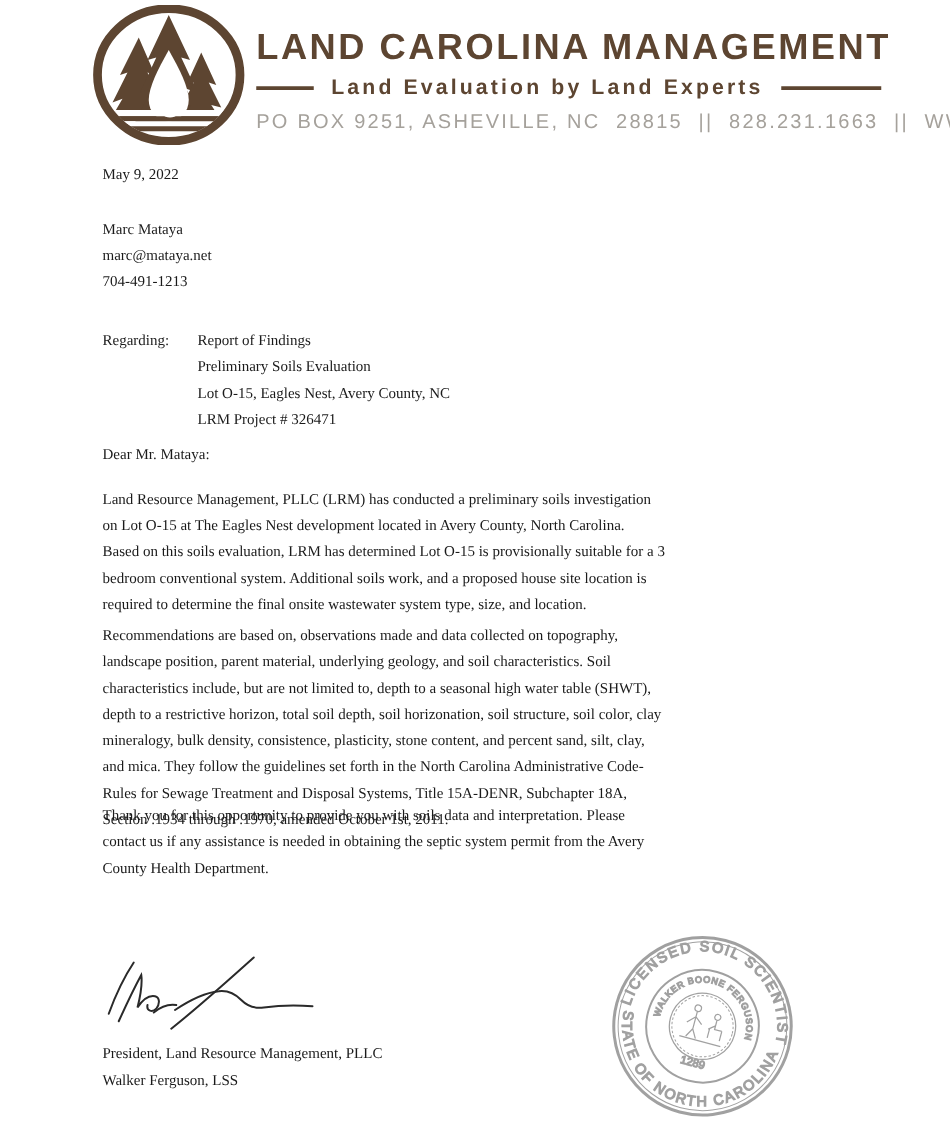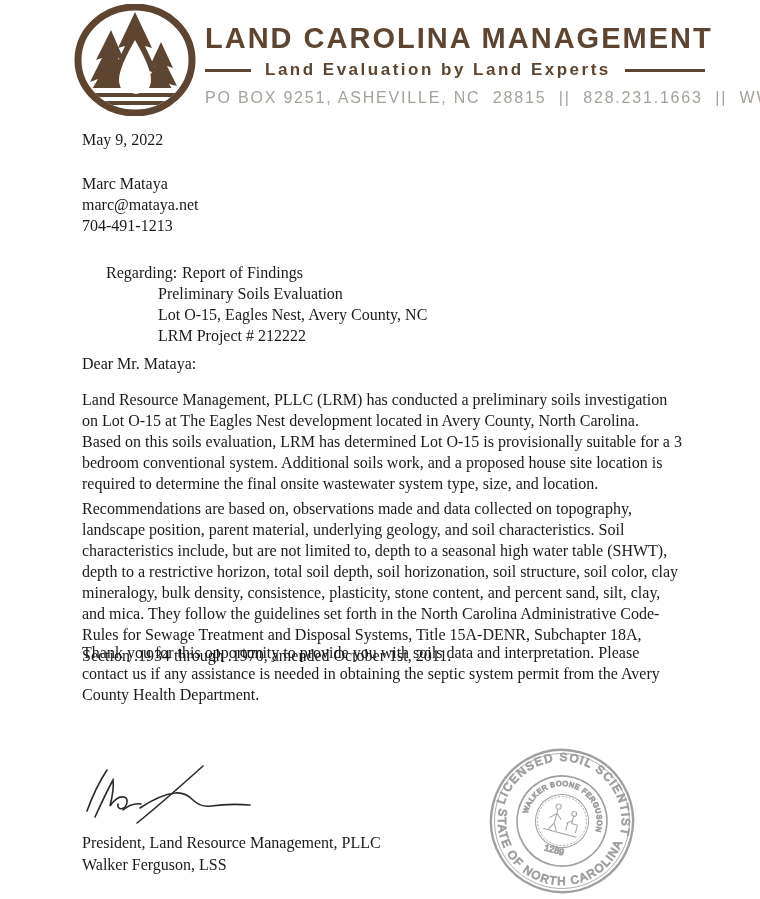--- a/index.html
+++ b/index.html
@@ -15,26 +15,26 @@
   .tagline-row{display:flex;align-items:center;margin-top:7px;width:500px;}
   .dash{height:3px;background:#5d4531;}
   .dash-left{width:46px;margin-right:14px;}
   .dash-right{flex:1;margin-left:14px;}
   .tagline{font-family:"Liberation Sans", sans-serif;font-weight:bold;font-size:17px;
            letter-spacing:2.5px;color:#5d4531;white-space:nowrap;}
   .address{margin-top:9px;font-family:"Liberation Sans", sans-serif;font-size:16px;
            letter-spacing:1.8px;color:#a5a19b;white-space:pre;}
 
   
-  .blk{position:absolute;left:82px;width:636px;font-size:16px;line-height:21px;}
+  .blk{position:absolute;left:82px;width:636px;font-size:12px;line-height:21px;}
   .pre{white-space:pre-line;}
   .date{top:129px;}
   .recipient{top:173px;}
   .regarding{top:262px;}
-  .reg-line{display:flex;margin-left:24px;}
+  .reg-line{display:flex;}
   .reg-label{width:76px;flex:0 0 76px;}
   .reg-indent{padding-left:76px;}
   .salutation{top:353px;}
   .p1{top:389px;}
   .p2{top:498px;}
   .p3{top:642px;}
   .closing{top:742px;}
   .signer{top:832px;line-height:21.5px;}
   .signature{position:absolute;left:80px;top:760px;width:185px;height:70px;}
   .seal{position:absolute;left:488px;top:747px;width:148px;height:148px;opacity:.92;}
@@ -84,21 +84,21 @@
     <div>704-491-1213</div>
   </div>
 
   <div class="blk regarding">
     <div class="reg-line">
       <span class="reg-label">Regarding:</span>
       <span>Report of Findings</span>
     </div>
     <div class="reg-indent">Preliminary Soils Evaluation</div>
     <div class="reg-indent">Lot O-15, Eagles Nest, Avery County, NC</div>
-    <div class="reg-indent">LRM Project # 212222</div>
+    <div class="reg-indent">LRM Project # 326471</div>
   </div>
 
   <div class="blk salutation">Dear Mr. Mataya:</div>
 
   <div class="blk pre p1">Land Resource Management, PLLC (LRM) has conducted a preliminary soils investigation
 on Lot O-15 at The Eagles Nest development located in Avery County, North Carolina.
 Based on this soils evaluation, LRM has determined Lot O-15 is provisionally suitable for a 3
 bedroom conventional system. Additional soils work, and a proposed house site location is
 required to determine the final onsite wastewater system type, size, and location.</div>
 

